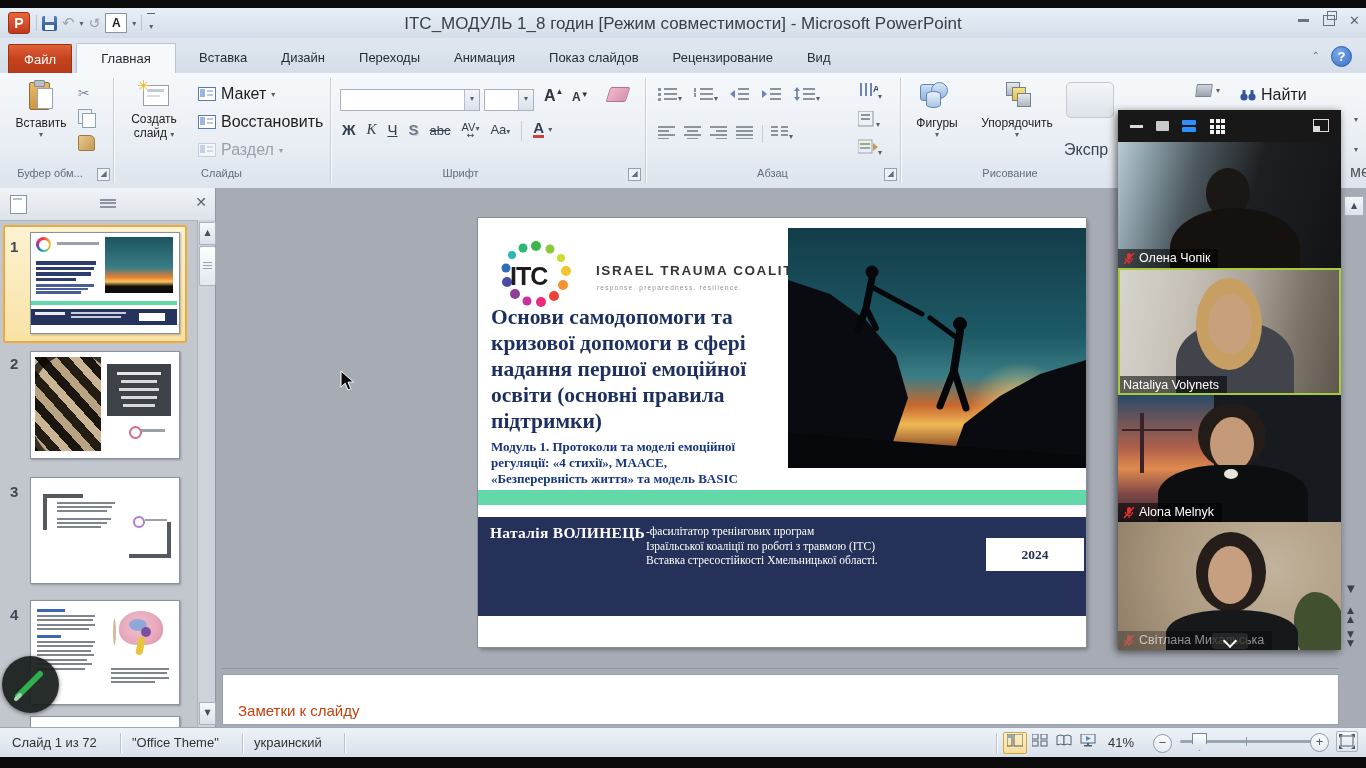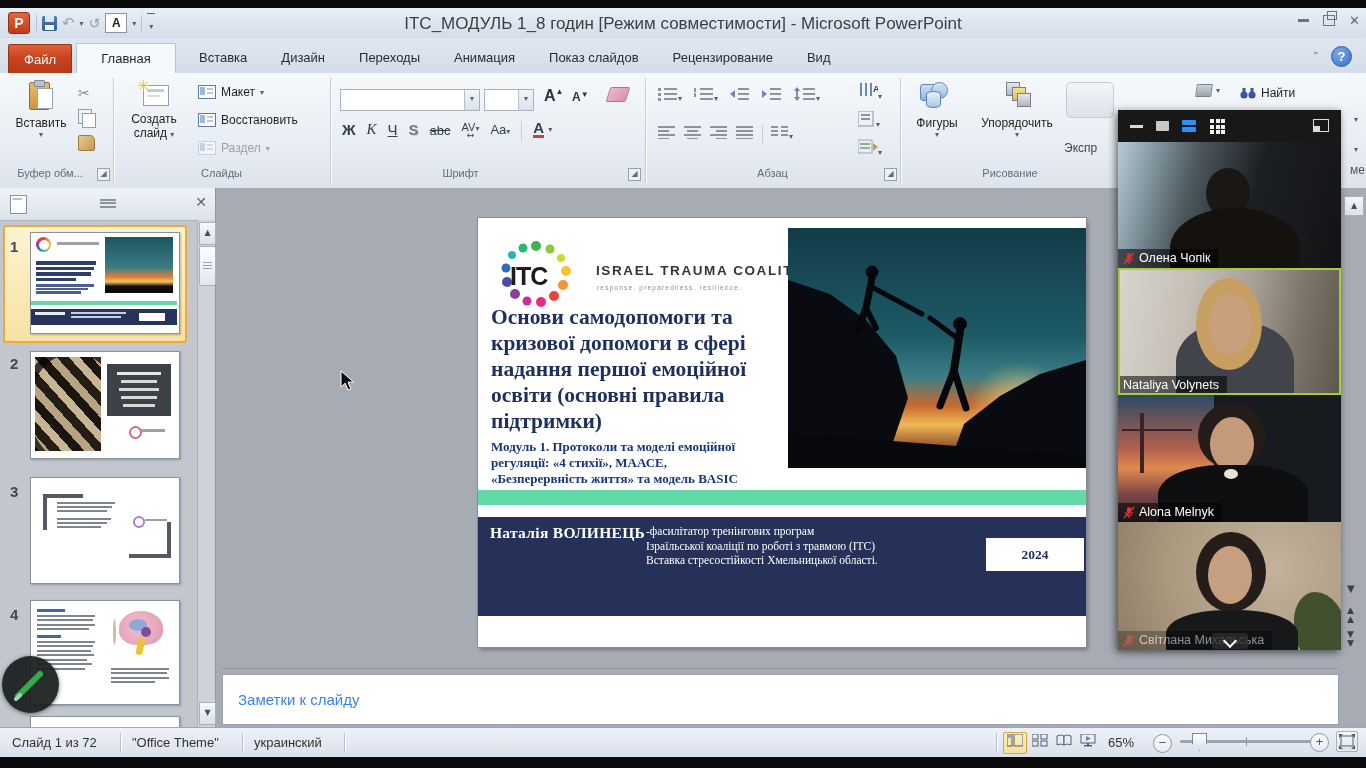--- a/index.html
+++ b/index.html
@@ -43,21 +43,21 @@
     background:radial-gradient(circle at 35% 30%,#7aa8e8,#3a72c8);color:#fff;font-weight:bold;
     font-size:13px;text-align:center;line-height:19px;border:1px solid #2a5aa8;}
 
   
   .ribbon{position:absolute;top:73px;left:0;width:1366px;height:115px;
     background:linear-gradient(#f6f9fb,#e9eef4 60%,#dde4ec);border-bottom:1px solid #96a3b2;}
   .gsep{position:absolute;top:5px;width:1px;height:105px;background:#c6cdd6;box-shadow:1px 0 0 #fafcfe;}
   .glabel{position:absolute;top:94px;font-size:11px;color:#5f6e80;text-align:center;}
   .launcher{position:absolute;top:95px;width:11px;height:11px;border:1px solid #98a2ae;
     font-size:8px;color:#5f6e80;text-align:center;line-height:9px;background:#eef2f6;}
-  .rbtn-txt{font-size:12px;color:#1e1e1e;}
+  .rbtn-txt{font-size:16px;color:#1e1e1e;}
   .dd{font-size:8px;color:#55606c;font-family:"DejaVu Sans",sans-serif;}
   .grayed{color:#9aa0a8;}
   .combo{background:#fff;border:1px solid #a8b2bf;height:20px;position:relative;}
   .combo .dbtn{position:absolute;right:0;top:0;width:14px;height:100%;
     background:linear-gradient(#f2f5f9,#dbe2ea);border-left:1px solid #b4bdc8;
     font-size:8px;color:#55606c;text-align:center;line-height:18px;}
   .fbtn{font-size:14px;color:#2c3540;text-align:center;}
   .bigbtn{position:absolute;text-align:center;font-size:12px;color:#1e1e1e;}
   .clipboard-ic{position:relative;width:24px;height:30px;margin:0 auto;}
   .clipboard-ic .board{position:absolute;left:0;top:2px;width:19px;height:26px;background:linear-gradient(#e9b96a,#cf9440);border:1px solid #9a6b30;border-radius:2px;}
@@ -121,21 +121,21 @@
   .yearbox{position:absolute;right:2px;top:21px;width:98px;height:33px;background:#fff;
     color:#253158;font-family:"Liberation Serif",serif;font-weight:bold;font-size:13.5px;
     text-align:center;line-height:33px;}
   .org-name{position:absolute;left:118px;top:45px;font-size:13.5px;font-weight:bold;color:#353535;letter-spacing:1.6px;}
   .org-tag{position:absolute;left:119px;top:66px;font-size:6.5px;color:#9b8b85;letter-spacing:1.2px;}
   .logo-itc-text{position:absolute;left:32px;top:44px;font-size:25px;font-weight:bold;color:#1d1d1d;letter-spacing:-1px;}
 
   
   .notes-split{position:absolute;left:222px;top:480px;width:1116px;height:1px;background:#8c96a2;}
   .notes{position:absolute;left:222px;top:486px;width:1115px;height:49px;background:#fff;border:1px solid #98a2ae;}
-  .notes-text{position:absolute;left:15px;top:16px;font-size:15px;color:#3b82f6;}
+  .notes-text{position:absolute;left:15px;top:27px;font-size:15px;color:#c2410c;}
 
   
   .rsb-up{position:absolute;left:1344px;top:8px;width:18px;height:18px;background:linear-gradient(#f4f6f9,#dde3ea);
     border:1px solid #a8b1bc;color:#45505d;font-size:8px;text-align:center;line-height:17px;font-family:"DejaVu Sans",sans-serif;}
   .rarrow{position:absolute;left:1347px;font-size:9px;color:#39414c;font-family:"DejaVu Sans",sans-serif;line-height:9px;}
 
   
   .anno-btn{position:absolute;left:2px;top:468px;width:57px;height:57px;border-radius:50%;
     background:rgba(24,30,28,.93);box-shadow:0 1px 4px rgba(0,0,0,.5);}
 
@@ -709,21 +709,21 @@
         </svg>
     </div>
     <div class="view-btn" style="left:1077px;">
       <svg width="16" height="13">
           <rect x="1" y="0" width="14" height="9" fill="#e8edf3" stroke="#51606f"></rect>
           <polygon points="6,2 11,4.5 6,7" fill="#5f8ab8"></polygon>
           <rect x="7" y="9" width="2" height="2" fill="#51606f"></rect>
           <rect x="4" y="11" width="8" height="1.5" fill="#51606f"></rect>
         </svg>
     </div>
-    <span class="abs" style="left:1108px;top:7px;">65%</span>
+    <span class="abs" style="left:1108px;top:7px;">41%</span>
     <div class="zoom-circle" style="left:1153px;">−</div>
   </div>
   <div class="zoom-track"></div>
   <div class="zoom-tick"></div>
   <div class="zoom-thumb"></div>
   <div class="zoom-circle" style="left:1310px;top:733px;">+</div>
   <div class="fit-btn">
     <svg width="20" height="19">
         <rect x="4" y="4" width="12" height="10" fill="none" stroke="#51606f"></rect>
         <polygon points="2,2 6,2 2,6" fill="#51606f"></polygon>

